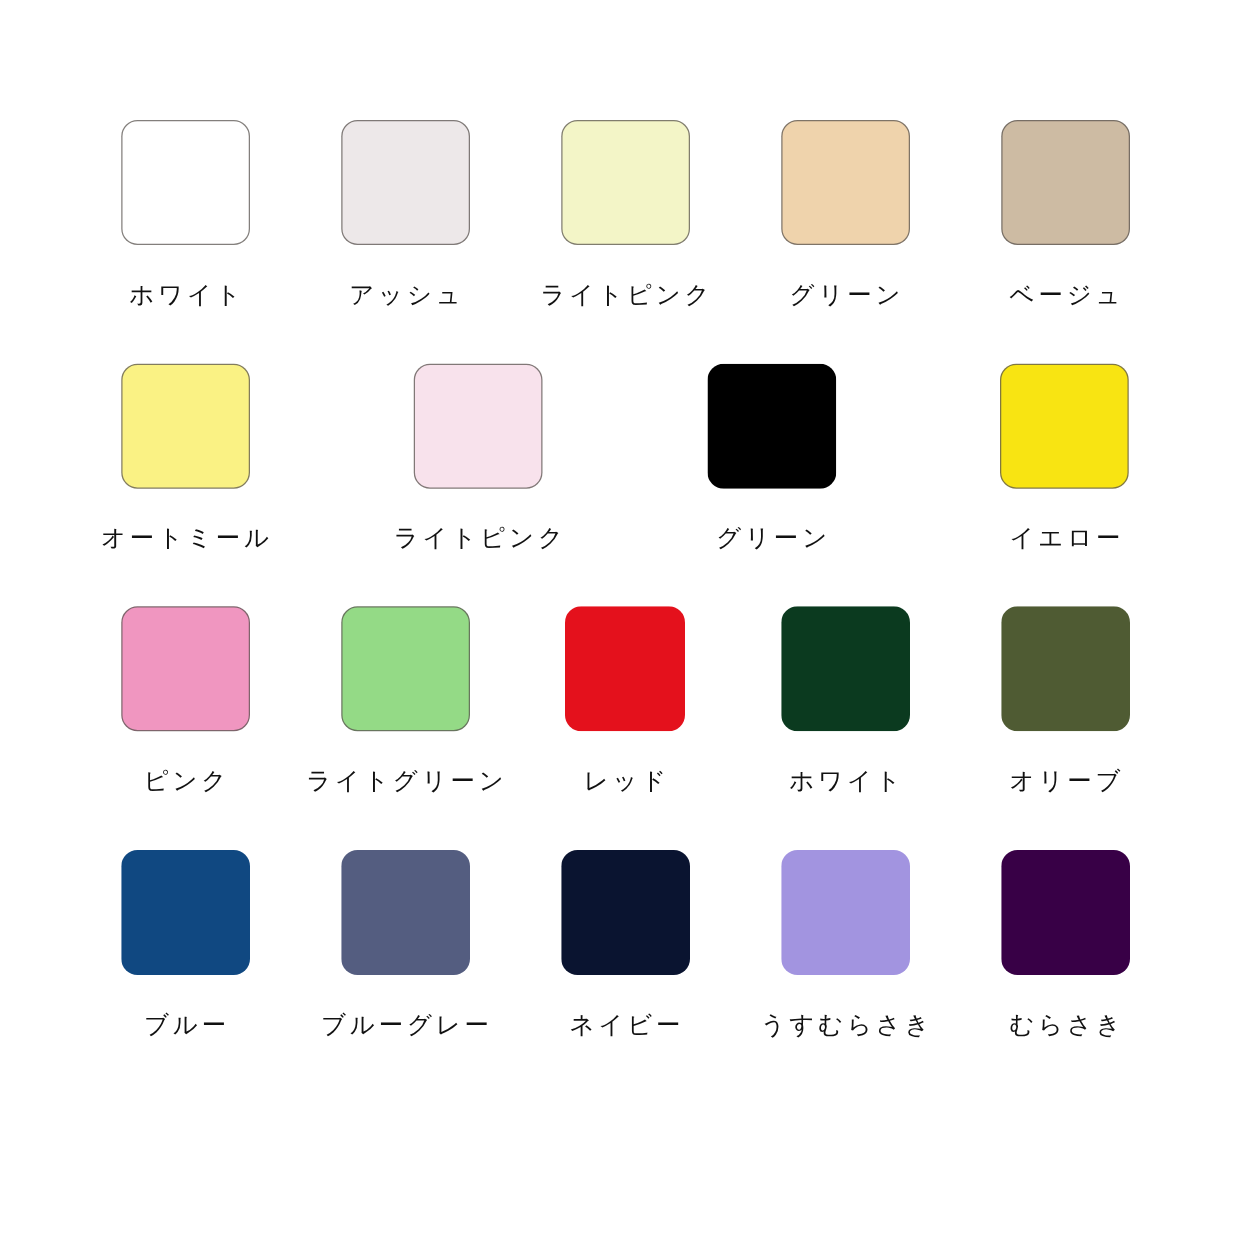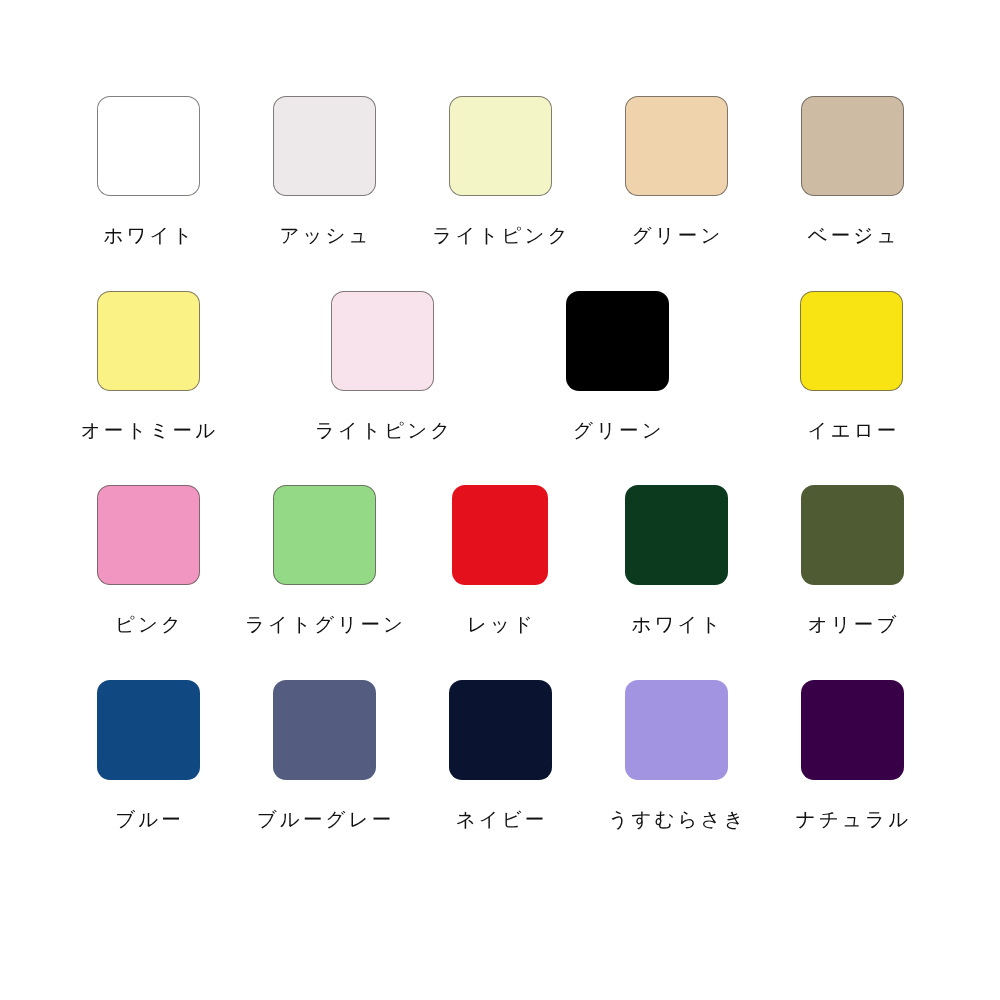--- a/index.html
+++ b/index.html
@@ -157,17 +157,17 @@
     <div class="swatch-cell no-border">
       <div class="swatch-chip" style="background-color: rgb(10, 20, 48);"></div>
       <div class="swatch-label">ネイビー</div>
     </div>
     <div class="swatch-cell no-border">
       <div class="swatch-chip" style="background-color: rgb(162, 148, 224);"></div>
       <div class="swatch-label">うすむらさき</div>
     </div>
     <div class="swatch-cell no-border">
       <div class="swatch-chip" style="background-color: rgb(56, 0, 70);"></div>
-      <div class="swatch-label">ナチュラル</div>
+      <div class="swatch-label">むらさき</div>
     </div>
   </div>
 
 </div>
 
 </body></html>

